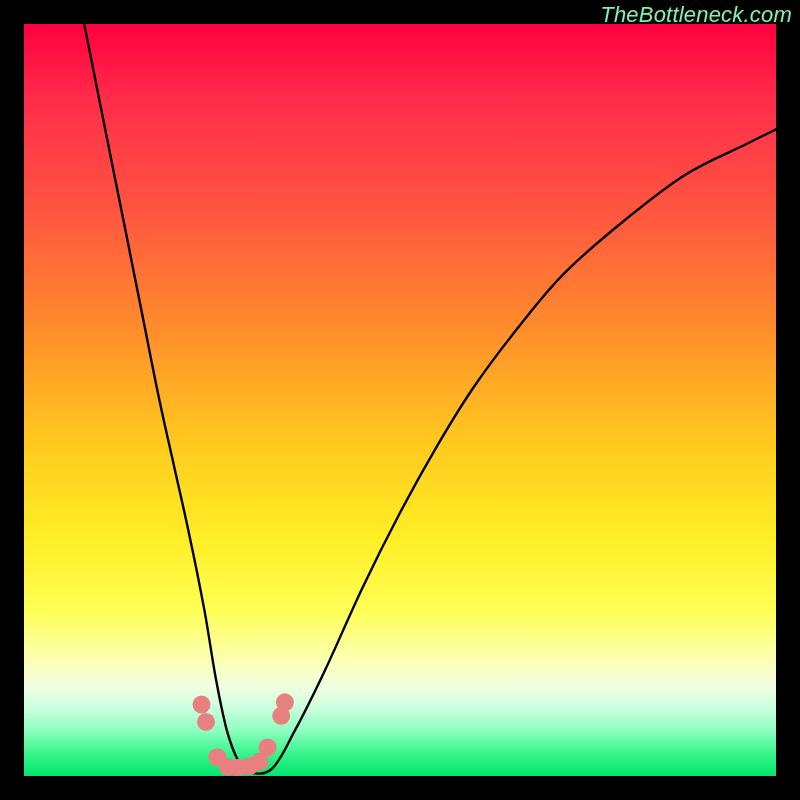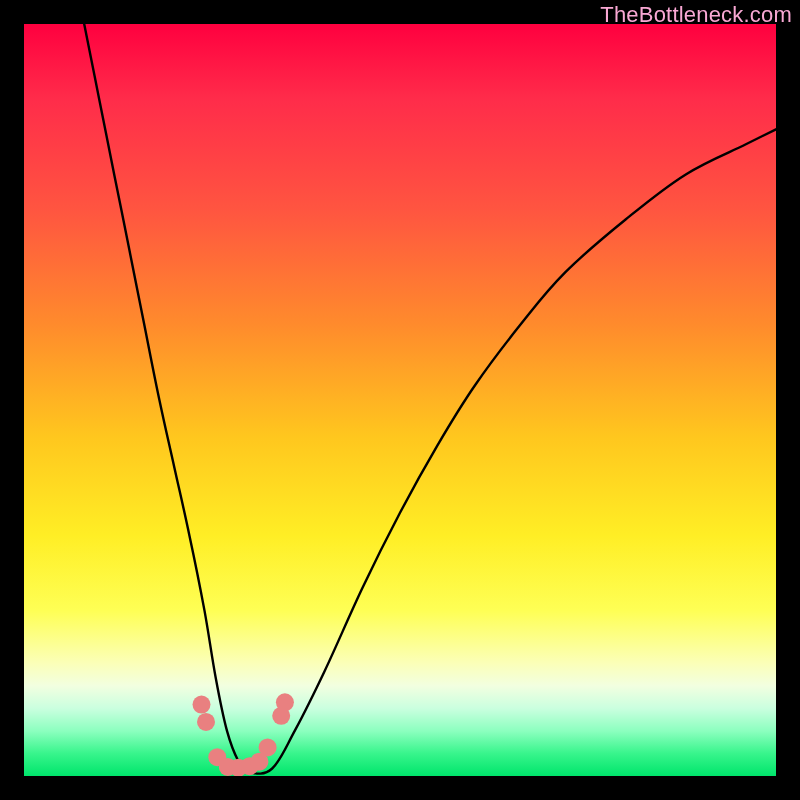--- a/index.html
+++ b/index.html
@@ -36,26 +36,27 @@
       #caffdf 91%,
       #8cffbf 94%,
       #38f58c 97%,
       #00e56b 100%
     );
   }
   .watermark {
     position: absolute;
     top: 2px;
     right: 8px;
-    color: #f9a8d4;
+    color: #86efac;
     font-size: 22px;
     font-weight: 500;
     letter-spacing: 0.2px;
     z-index: 20;
     user-select: none;
+    font-style: italic;
   }
   svg.plot {
     position: absolute;
     inset: 0;
     width: 100%;
     height: 100%;
   }
 </style>
 </head>
 <body>

